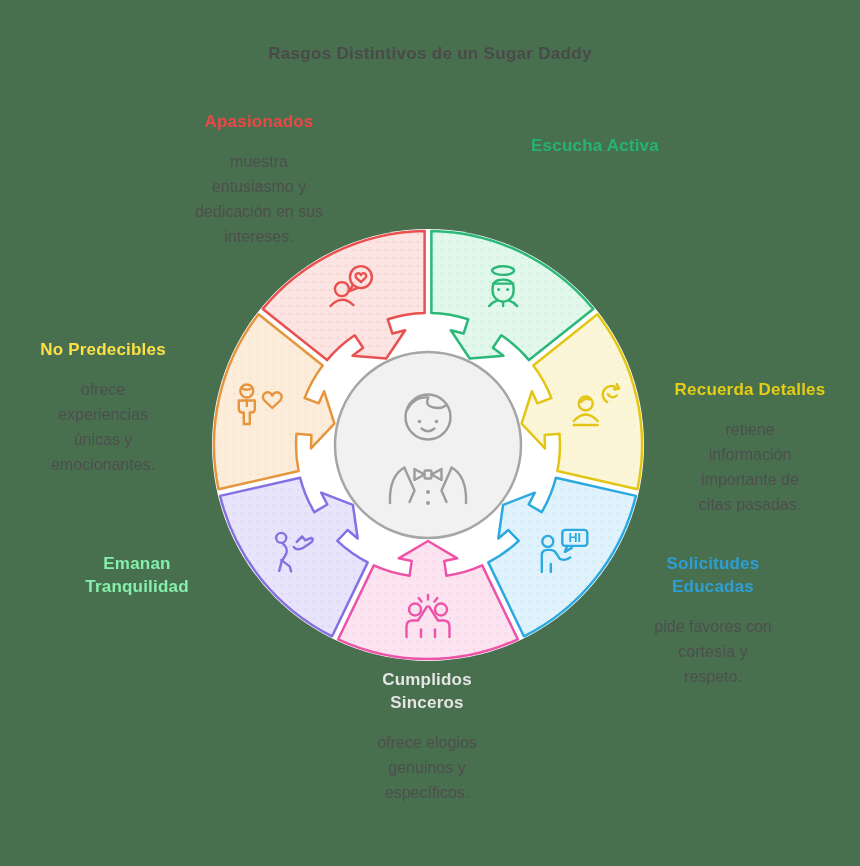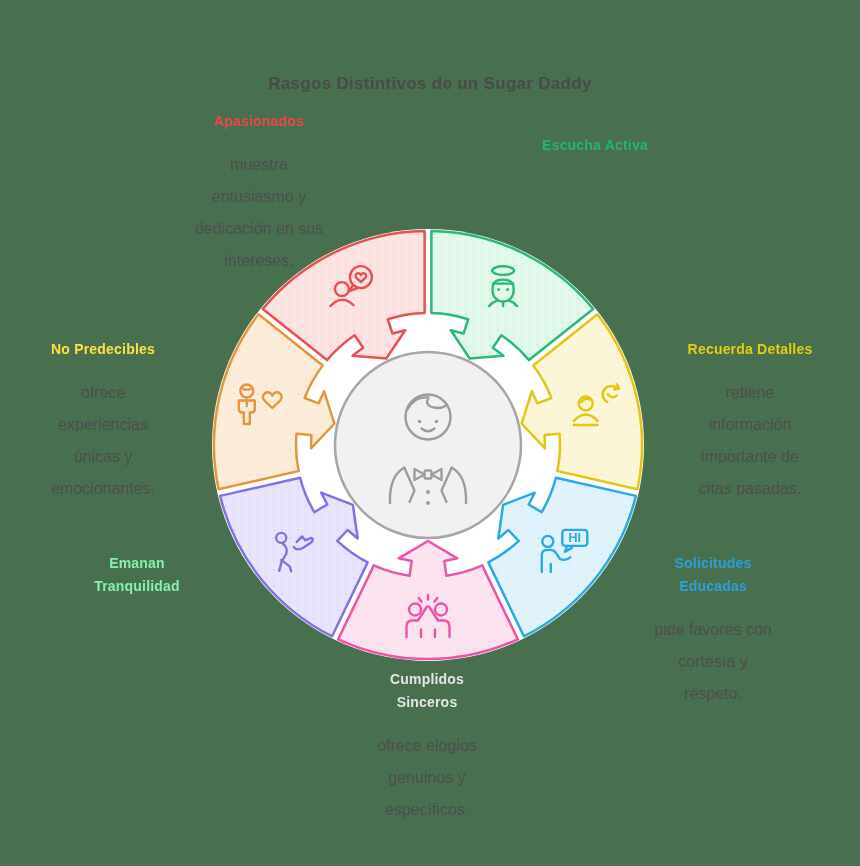--- a/index.html
+++ b/index.html
@@ -4,29 +4,29 @@
 <style>
   html,body{margin:0;padding:0;}
   body{
     width:860px;height:866px;position:relative;overflow:hidden;
     background:#48704F;
     font-family:"Liberation Sans", sans-serif;
   }
   #wheel-svg{position:absolute;left:0;top:0;}
   .page-title{
     position:absolute;left:0;top:44px;width:860px;text-align:center;
-    font-size:17px;font-weight:bold;color:#4A4A4A;letter-spacing:.3px;margin-top:30px;
+    font-size:17px;font-weight:bold;color:#4A4A4A;letter-spacing:.3px;
   }
   .trait-block{position:absolute;text-align:center;}
   .trait-heading{
-    font-size:14px;font-weight:bold;line-height:23px;
+    font-size:17px;font-weight:bold;line-height:23px;
     white-space:pre-line;margin:0 0 11px 0;letter-spacing:.2px;
   }
   .trait-body{
-    font-size:16px;line-height:32px;color:#4E4E4E;white-space:pre-line;margin:16px;
+    font-size:16px;line-height:25px;color:#4E4E4E;white-space:pre-line;margin:16px;
   }
   
   #block-apasionados   {left:159px;top:110px;width:200px;}
   #block-escucha       {left:485px;top:110px;width:220px;}
   #block-recuerda      {left:655px;top:338px;width:190px;}
   #block-solicitudes   {left:613px;top:552px;width:200px;}
   #block-solicitudes .trait-heading, #block-emanan .trait-heading, #block-cumplidos .trait-heading{margin-bottom:5px;}
   #block-cumplidos     {left:327px;top:668px;width:200px;}
   #block-emanan        {left:27px; top:552px;width:220px;}
   #block-nopredecibles {left:8px;  top:338px;width:190px;}
@@ -156,21 +156,21 @@
   <div class="trait-heading" style="color: rgb(235, 71, 71);">Apasionados</div>
   <div class="trait-body">muestra
 entusiasmo y
 dedicación en sus
 intereses.</div>
 </div>
 <div class="trait-block" id="block-escucha">
   <div class="trait-heading" style="color: rgb(37, 179, 115); margin-top: 24px;">Escucha Activa</div>
 </div>
 <div class="trait-block" id="block-recuerda">
-  <div class="trait-heading" style="color: rgb(229, 205, 20);">Recuerda Detalles</div>
+  <div class="trait-heading" style="color: rgb(229, 205, 20); margin-top: 40px;">Recuerda Detalles</div>
   <div class="trait-body">retiene
 información
 importante de
 citas pasadas.</div>
 </div>
 <div class="trait-block" id="block-solicitudes">
   <div class="trait-heading" style="color: rgb(46, 159, 214);">Solicitudes
 Educadas</div>
   <div class="trait-body">pide favores con
 cortesía y

